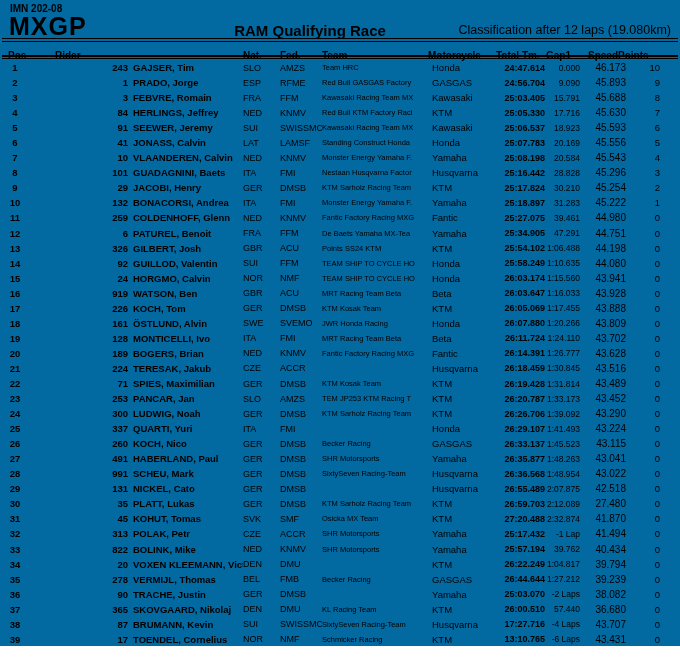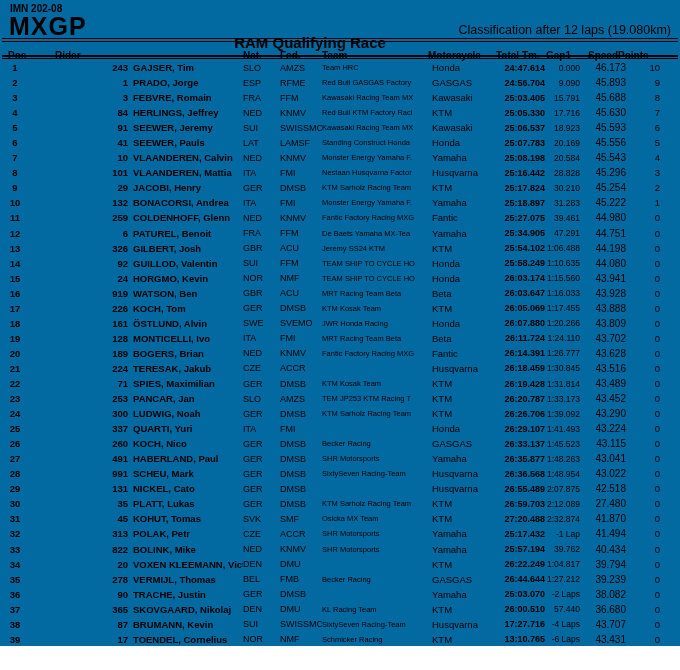--- a/index.html
+++ b/index.html
@@ -4,21 +4,21 @@
 <style>
   html,body { margin:0; padding:0; background:#fff; }
   .page {
     position:relative; width:680px; height:646px; overflow:hidden;
     background:#0369a1; color:#000;
     font-family:"Liberation Sans", sans-serif;
   }
   
   .event-code { position:absolute; left:10px; top:3px; font-size:10px; font-weight:bold; }
   .category   { position:absolute; left:9px;  top:12px; font-size:25px; font-weight:bold; letter-spacing:1px; }
-  .race-title { position:absolute; left:0; right:60px; top:34px; text-align:center; font-size:15px; font-weight:bold; }
+  .race-title { position:absolute; left:0; right:60px; top:22px; text-align:center; font-size:15px; font-weight:bold; }
   .classification { position:absolute; right:9px; top:23px; font-size:12.5px; }
   .rule-a { position:absolute; left:2px; right:2px; top:38px; height:2px;
             border-top:1px solid #000; border-bottom:1px solid #000; }
   .rule-b { position:absolute; left:2px; right:2px; top:55px; height:1px;
             border-top:2px solid #000; border-bottom:1px solid #000; }
   .colhead { position:absolute; top:42px; left:0; right:0; height:13px;
              font-size:10px; font-weight:bold; }
   .colhead span { position:absolute; top:8px; white-space:nowrap; }
   .ch-pos{left:8px;} .ch-rider{left:55px;} .ch-nat{left:243px;} .ch-fed{left:280px;}
   .ch-team{left:322px;} .ch-moto{left:428px;} .ch-total{left:496px;}
@@ -136,21 +136,21 @@
       <span class="c-moto">Kawasaki</span>
       <span class="c-total">25:06.537</span>
       <span class="c-gap">18.923</span>
       <span class="c-speed">45.593</span>
       <span class="c-points">6</span>
     </div>
 
     <div class="row">
       <span class="c-pos">6</span>
       <span class="c-num">41</span>
-      <span class="c-name">SEEWER, Pauls</span>
+      <span class="c-name">JONASS, Calvin</span>
       <span class="c-nat">LAT</span>
       <span class="c-fed">LAMSF</span>
       <span class="c-team">Standing Construct Honda</span>
       <span class="c-moto">Honda</span>
       <span class="c-total">25:07.783</span>
       <span class="c-gap">20.169</span>
       <span class="c-speed">45.556</span>
       <span class="c-points">5</span>
     </div>
 
@@ -164,21 +164,21 @@
       <span class="c-moto">Yamaha</span>
       <span class="c-total">25:08.198</span>
       <span class="c-gap">20.584</span>
       <span class="c-speed">45.543</span>
       <span class="c-points">4</span>
     </div>
 
     <div class="row">
       <span class="c-pos">8</span>
       <span class="c-num">101</span>
-      <span class="c-name">VLAANDEREN, Mattia</span>
+      <span class="c-name">GUADAGNINI, Baets</span>
       <span class="c-nat">ITA</span>
       <span class="c-fed">FMI</span>
       <span class="c-team">Nestaan Husqvarna Factor</span>
       <span class="c-moto">Husqvarna</span>
       <span class="c-total">25:16.442</span>
       <span class="c-gap">28.828</span>
       <span class="c-speed">45.296</span>
       <span class="c-points">3</span>
     </div>
 
@@ -237,21 +237,21 @@
       <span class="c-speed">44.751</span>
       <span class="c-points">0</span>
     </div>
 
     <div class="row">
       <span class="c-pos">13</span>
       <span class="c-num">326</span>
       <span class="c-name">GILBERT, Josh</span>
       <span class="c-nat">GBR</span>
       <span class="c-fed">ACU</span>
-      <span class="c-team">Jeremy SS24 KTM</span>
+      <span class="c-team">Points SS24 KTM</span>
       <span class="c-moto">KTM</span>
       <span class="c-total">25:54.102</span>
       <span class="c-gap">1:06.488</span>
       <span class="c-speed">44.198</span>
       <span class="c-points">0</span>
     </div>
 
     <div class="row">
       <span class="c-pos">14</span>
       <span class="c-num">92</span>
@@ -262,21 +262,21 @@
       <span class="c-moto">Honda</span>
       <span class="c-total">25:58.249</span>
       <span class="c-gap">1:10.635</span>
       <span class="c-speed">44.080</span>
       <span class="c-points">0</span>
     </div>
 
     <div class="row">
       <span class="c-pos">15</span>
       <span class="c-num">24</span>
-      <span class="c-name">HORGMO, Kevin</span>
+      <span class="c-name">HORGMO, Calvin</span>
       <span class="c-nat">NOR</span>
       <span class="c-fed">NMF</span>
       <span class="c-team">TEAM SHIP TO CYCLE HO</span>
       <span class="c-moto">Honda</span>
       <span class="c-total">26:03.174</span>
       <span class="c-gap">1:15.560</span>
       <span class="c-speed">43.941</span>
       <span class="c-points">0</span>
     </div>
 

